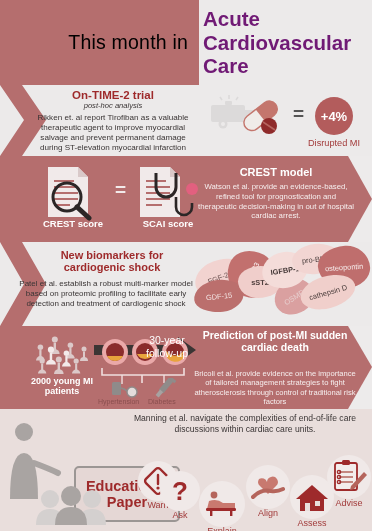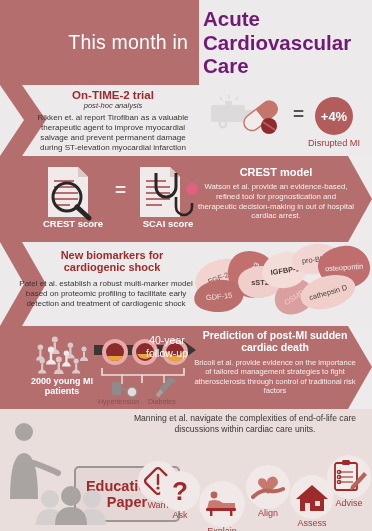--- a/index.html
+++ b/index.html
@@ -11,21 +11,21 @@
   }
   #page { position: relative; width: 372px; height: 531px; background: #edebeb; }
 
   
   .header { position: absolute; left: 0; top: 0; width: 372px; height: 85px; background: #eceaea; }
   .header-left {
     position: absolute; left: 0; top: 0; width: 199px; height: 85px;
     background: #b56e6e; display: flex; align-items: center; justify-content: flex-end;
     padding-right: 11px;
   }
-  .header-left-text { color: #ffffff; font-size: 19.5px; letter-spacing: .2px; }
+  .header-left-text { color: #000000; font-size: 19.5px; letter-spacing: .2px; }
   .header-right {
     position: absolute; left: 203px; top: 0; width: 169px; height: 85px;
     display: flex; flex-direction: column; justify-content: center;
   }
   .header-right-text {
     color: #701a75; font-size: 20.5px; font-weight: bold; line-height: 1.16;
   }
 
   
   .band { position: absolute; left: 0; width: 372px; }
@@ -59,21 +59,21 @@
   #s3 .txtwrap { position: absolute; left: 18px; top: 7px; width: 176px; }
   #s3 .sec-title { font-size: 11px; margin-left: 12px; }
   #s3 .sec-body { font-size: 8px; margin-top: 5px; }
   #s3 .art { position: absolute; left: 192px; top: 0px; width: 180px; height: 84px; }
 
   
   #s4 { top: 326px; height: 83px; }
   #s4 .art { position: absolute; left: 6px; top: 4px; width: 190px; height: 78px; }
   #s4 .txtwrap { position: absolute; left: 192px; top: 4px; width: 166px; }
   #s4 .sec-title { font-size: 10.5px; }
-  #s4 .sec-body { font-size: 7.6px; margin-top: 4px; }
+  #s4 .sec-body { font-size: 7.6px; margin-top: 15px; }
 
   
   #s5 { top: 409px; height: 122px; background: #e9dedc; }
   #s5 .edu-text {
     position: absolute; left: 122px; top: 4px; width: 246px;
     text-align: center; font-size: 8.6px; line-height: 1.32; color: #3a3535;
   }
 
   .board {
     position: absolute; left: 74px; top: 13px; width: 106px; height: 56px;
@@ -311,21 +311,21 @@
           <circle cx="45" cy="15" r="13" fill="#eaa9a9"></circle>
           <circle cx="45" cy="15" r="9" fill="#8a2c2c"></circle>
           <path d="M37 17 a9 9 0 0 0 16 0 z" fill="#e8a33c"></path>
           <circle cx="75" cy="15" r="13" fill="#eaa9a9"></circle>
           <circle cx="75" cy="15" r="9" fill="#8a2c2c"></circle>
           <path d="M66 13 a10 10 0 0 0 18 0 a9 9 0 0 1 -18 0 z" fill="#e8a33c"></path>
           <path d="M66 14 a10 10 0 0 0 18 2 l0 4 a10 10 0 0 1 -18 -2 z" fill="#e8a33c"></path>
         </g>
       </svg>
 
-      <div class="cap t-white" style="position:absolute;left:132px;top:4px;width:58px;font-size:10.5px;line-height:1.2">40-year follow-up</div>
+      <div class="cap t-white" style="position:absolute;left:132px;top:4px;width:58px;font-size:10.5px;line-height:1.2">30-year follow-up</div>
 
       <svg width="96" height="30" style="position:absolute;left:94px;top:36px">
         <path d="M2 2 v7 h82 v-7 M42 9 v8" stroke="#f0dede" stroke-width="1.6" fill="none"></path>
         <path d="M22 9 v9 M64 9 v8" stroke="#f0dede" stroke-width="1.4" fill="none"></path>
       </svg>
       <svg width="36" height="26" style="position:absolute;left:104px;top:50px">
         <rect x="2" y="2" width="9" height="13" rx="1.5" fill="#8f8b8a"></rect>
         <path d="M11 8 q8 2 8 8" stroke="#8f8b8a" stroke-width="1.6" fill="none"></path>
         <circle cx="22" cy="12" r="5" fill="#e3dcdb" stroke="#8f8b8a" stroke-width="1.4"></circle>
       </svg>

